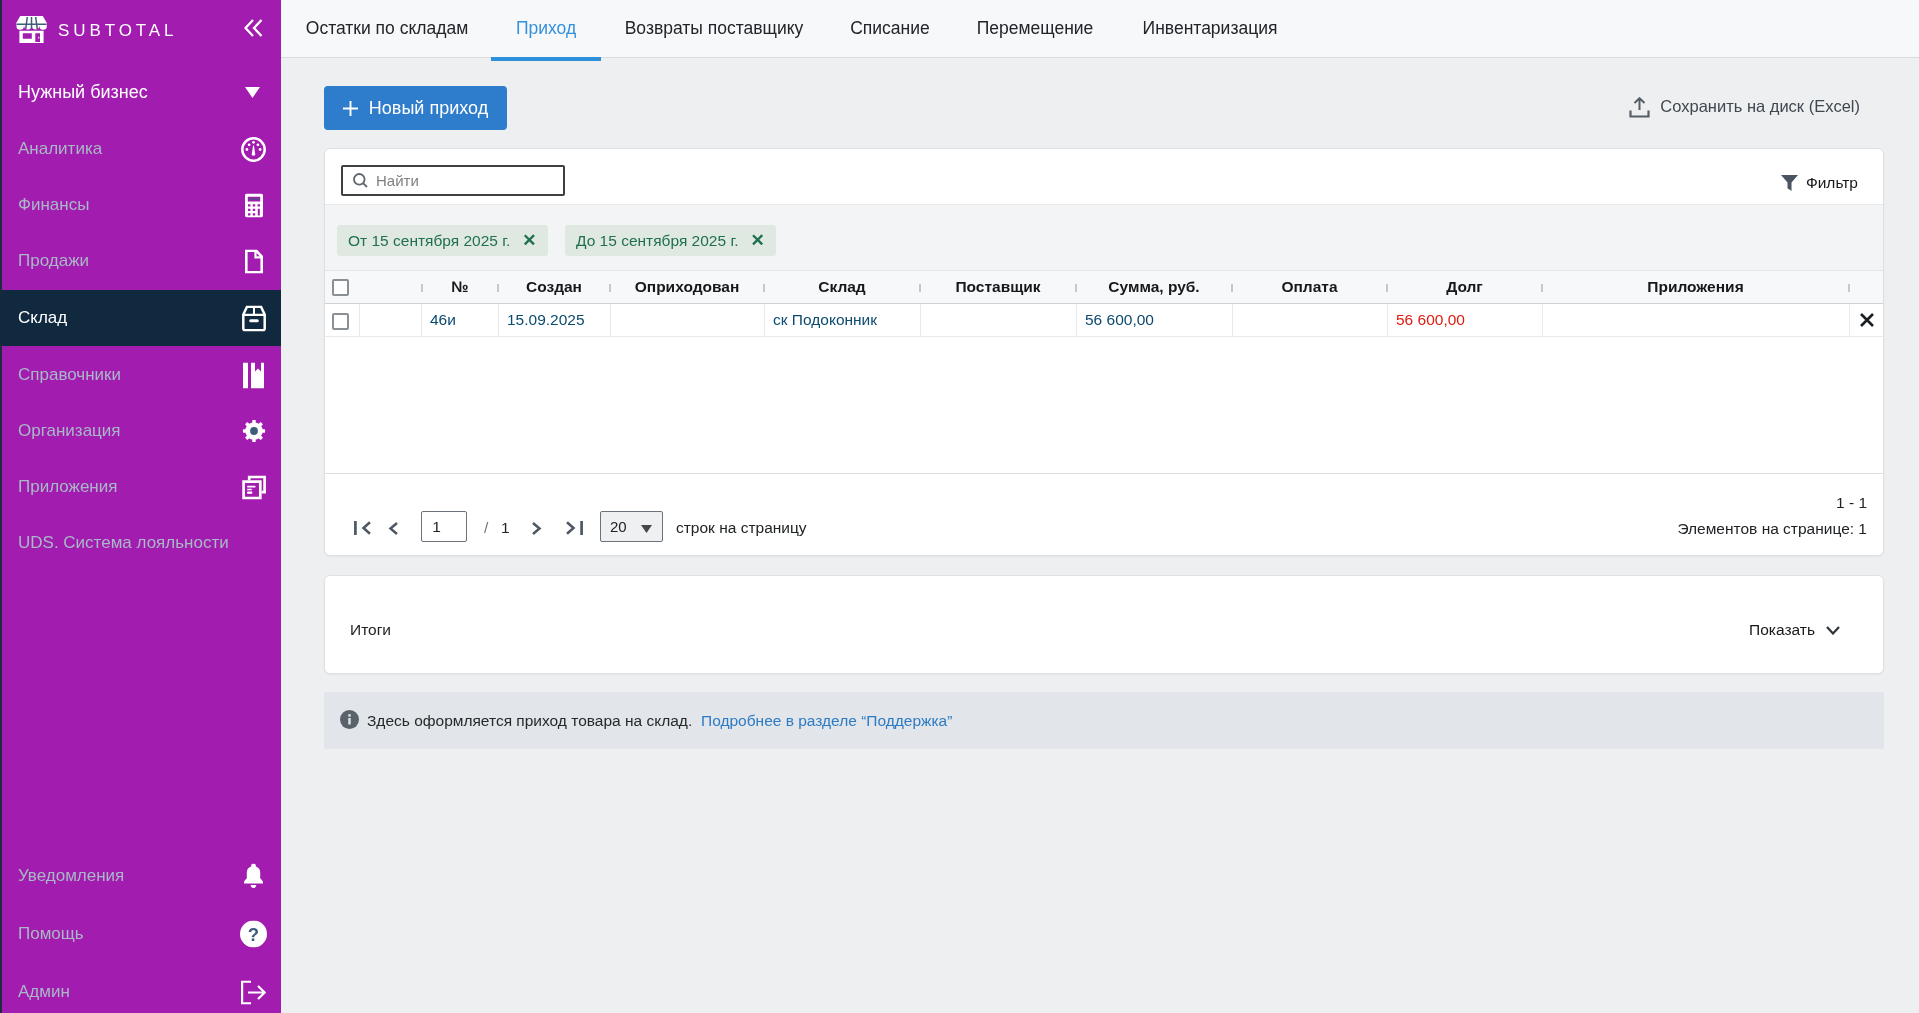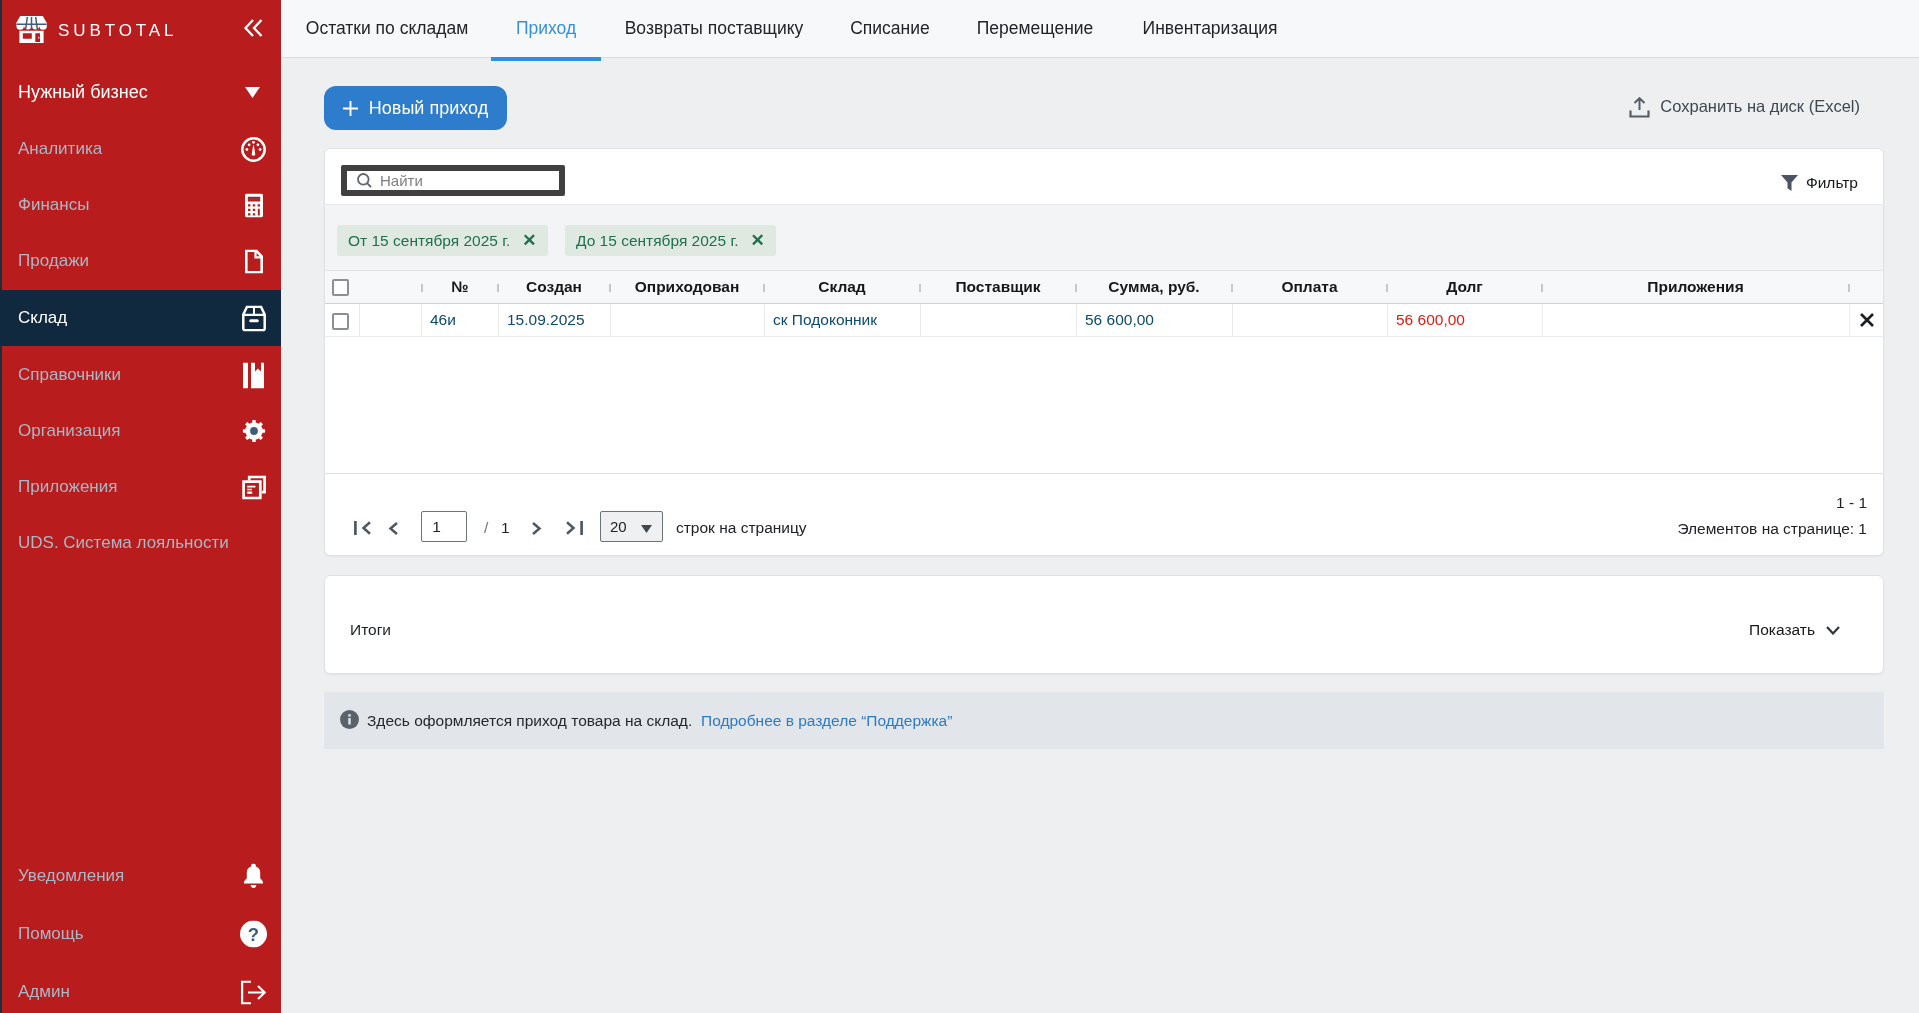--- a/index.html
+++ b/index.html
@@ -1,39 +1,39 @@
 <!DOCTYPE html>
 <html><head><meta charset="utf-8">
 <style>
 * { margin:0; padding:0; box-sizing:border-box; }
 html,body { width:1919px; height:1013px; overflow:hidden; }
 body { font-family:"Liberation Sans",sans-serif; background:#edeff1; position:relative; }
 .abs { position:absolute; }
 
 
-#sidebar { position:absolute; left:0; top:0; width:281px; height:1013px; background:#b91c1c; }
+#sidebar { position:absolute; left:0; top:0; width:281px; height:1013px; background:#a21caf; }
 .sitem { position:absolute; left:0; width:281px; height:56px; }
 .sitem .lbl { position:absolute; left:18px; top:50%; transform:translateY(-50%); font-size:17px; color:#a9b8c6; white-space:nowrap; }
 .sitem .ic { position:absolute; left:240px; top:50%; transform:translateY(-50%); width:27px; height:27px; display:flex; align-items:center; justify-content:center; }
 .sitem.active { background:#10293f; }
 .sitem.active .lbl { color:#ffffff; }
 
 
 #tabbar { position:absolute; left:281px; top:0; width:1638px; height:58px; background:#f7f8f9; border-bottom:1px solid #d9dbdd; }
 .tab { position:absolute; top:0; height:57px; font-size:17.5px; color:#212529; display:flex; align-items:center; justify-content:center; }
 .tab.act { color:#3591dc; }
 .tab.act::after { content:""; position:absolute; left:0; right:0; bottom:-4px; height:4px; background:#2e8fdb; }
 
 
-#newbtn { position:absolute; left:324px; top:86px; width:183px; height:44px; background:#2e7ccc; border-radius:12px; color:#fff; font-size:18px; display:flex; align-items:center; justify-content:center; }
+#newbtn { position:absolute; left:324px; top:86px; width:183px; height:44px; background:#2e7ccc; border-radius:4px; color:#fff; font-size:18px; display:flex; align-items:center; justify-content:center; }
 #excel { position:absolute; top:97px; right:59px; font-size:16.5px; color:#3f4850; display:flex; align-items:flex-start; gap:10px; }
 
 
 #panel1 { position:absolute; left:324px; top:148px; width:1560px; height:408px; background:#fff; border:1px solid #dfe2e4; border-radius:6px; box-shadow:0 1px 2px rgba(0,0,0,.05); }
-#searchbox { position:absolute; left:16px; top:16px; width:224px; height:31px; border:6px solid #404040; border-radius:2px; background:#fff; display:flex; align-items:center; }
+#searchbox { position:absolute; left:16px; top:16px; width:224px; height:31px; border:2px solid #404040; border-radius:2px; background:#fff; display:flex; align-items:center; }
 #searchbox .ph { color:#808080; font-size:15px; margin-left:8px; }
 #filterbtn { position:absolute; right:25px; top:25px; display:flex; align-items:center; gap:8px; font-size:15.5px; color:#16181a; }
 #chipstrip { position:absolute; left:0; top:55px; width:1558px; height:67px; background:#f3f4f5; border-top:1px solid #e6e8e9; border-bottom:1px solid #e2e4e6; }
 .chip { position:absolute; top:20px; height:31px; background:#dfe9e2; border-radius:3px; color:#20704b; font-size:15.5px; display:flex; align-items:center; padding:0 11px; gap:12px; }
 .chip .x { font-size:17px; font-weight:700; }
 
 
 #thead { position:absolute; left:0; top:122px; width:1558px; height:33px; background:#f7f8f9; border-bottom:1px solid #cfd2d4; }
 .hcell { position:absolute; top:0; height:32px; display:flex; align-items:center; justify-content:center; font-size:15.5px; font-weight:700; color:#16181a; }
 .tick { position:absolute; top:13px; width:2px; height:8px; background:#c6c9cb; }

